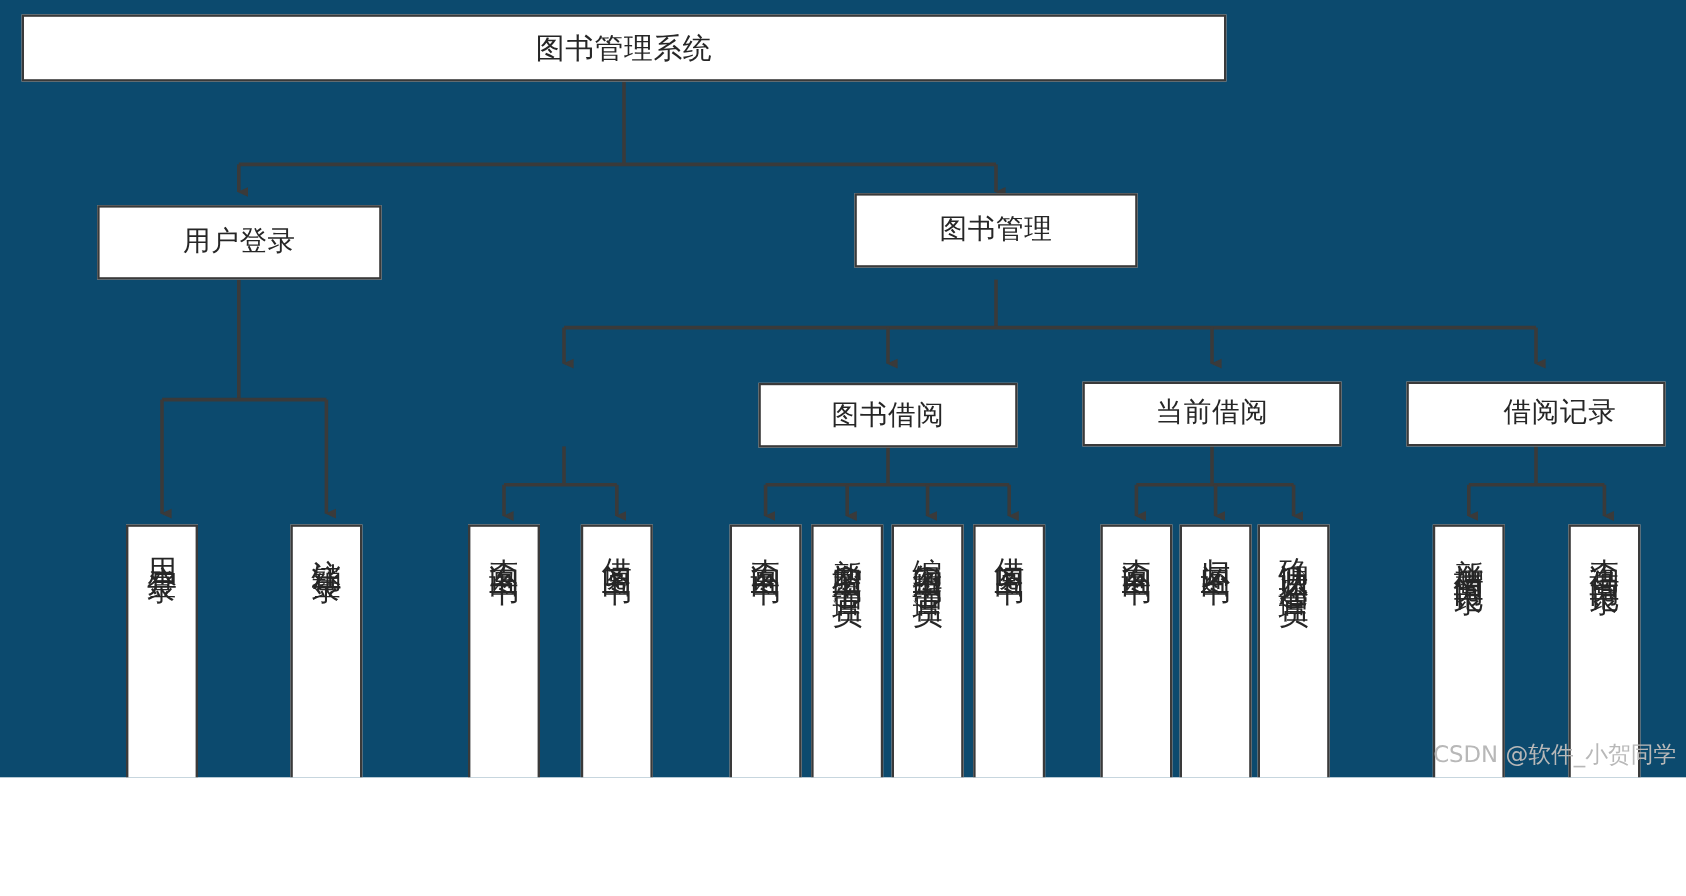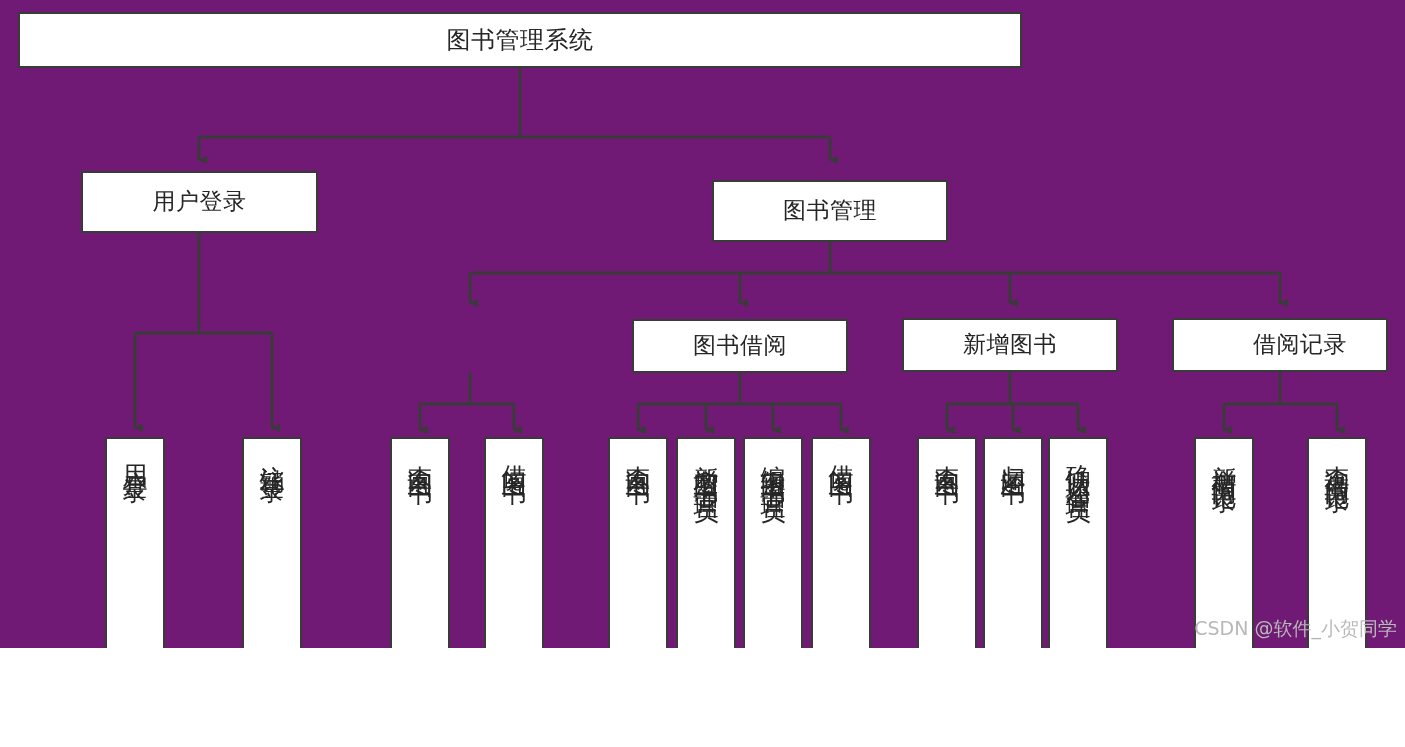--- a/index.html
+++ b/index.html
@@ -8,21 +8,21 @@
     padding: 0;
     background: #ffffff;
   }
   body {
     font-family: "DejaVu Sans", "Liberation Sans", sans-serif;
   }
   #diagram-root {
     position: relative;
     width: 1405px;
     height: 648px;
-    background: #701a75;
+    background: #0c4a6e;
     overflow: hidden;
   }
   #diagram-svg {
     position: absolute;
     left: 0;
     top: 0;
     width: 1405px;
     height: 747px;
   }
   .node {
@@ -129,29 +129,29 @@
     </g>
   </svg>
 
   <div class="node h" id="node-root" style="left:18px; top:12px; width:1004px; height:56px;">
     <span class="node-label">图书管理系统</span>
   </div>
 
   <div class="node h" style="left:81px; top:171px; width:237px; height:62px;">
     <span class="node-label">用户登录</span>
   </div>
-  <div class="node h" style="left:712px; top:180px; width:236px; height:62px;">
+  <div class="node h" style="left:712px; top:161px; width:236px; height:62px;">
     <span class="node-label">图书管理</span>
   </div>
 
   <div class="node h" style="left:632px; top:319px; width:216px; height:54px;font-family:Liberation Serif, serif;">
     <span class="node-label">图书借阅</span>
   </div>
   <div class="node h" style="left:902px; top:318px; width:216px; height:54px;">
-    <span class="node-label">新增图书</span>
+    <span class="node-label">当前借阅</span>
   </div>
   <div class="node h" style="left:1172px; top:318px; width:216px; height:54px;padding-left:40px;">
     <span class="node-label">借阅记录</span>
   </div>
 
   <div class="node v" style="left:105px; top:437px; width:60px; height:296px;">
     <span class="node-label">用户登录</span>
   </div>
   <div class="node v" style="left:242px; top:437px; width:60px; height:296px;">
     <span class="node-label">注销登录</span>

